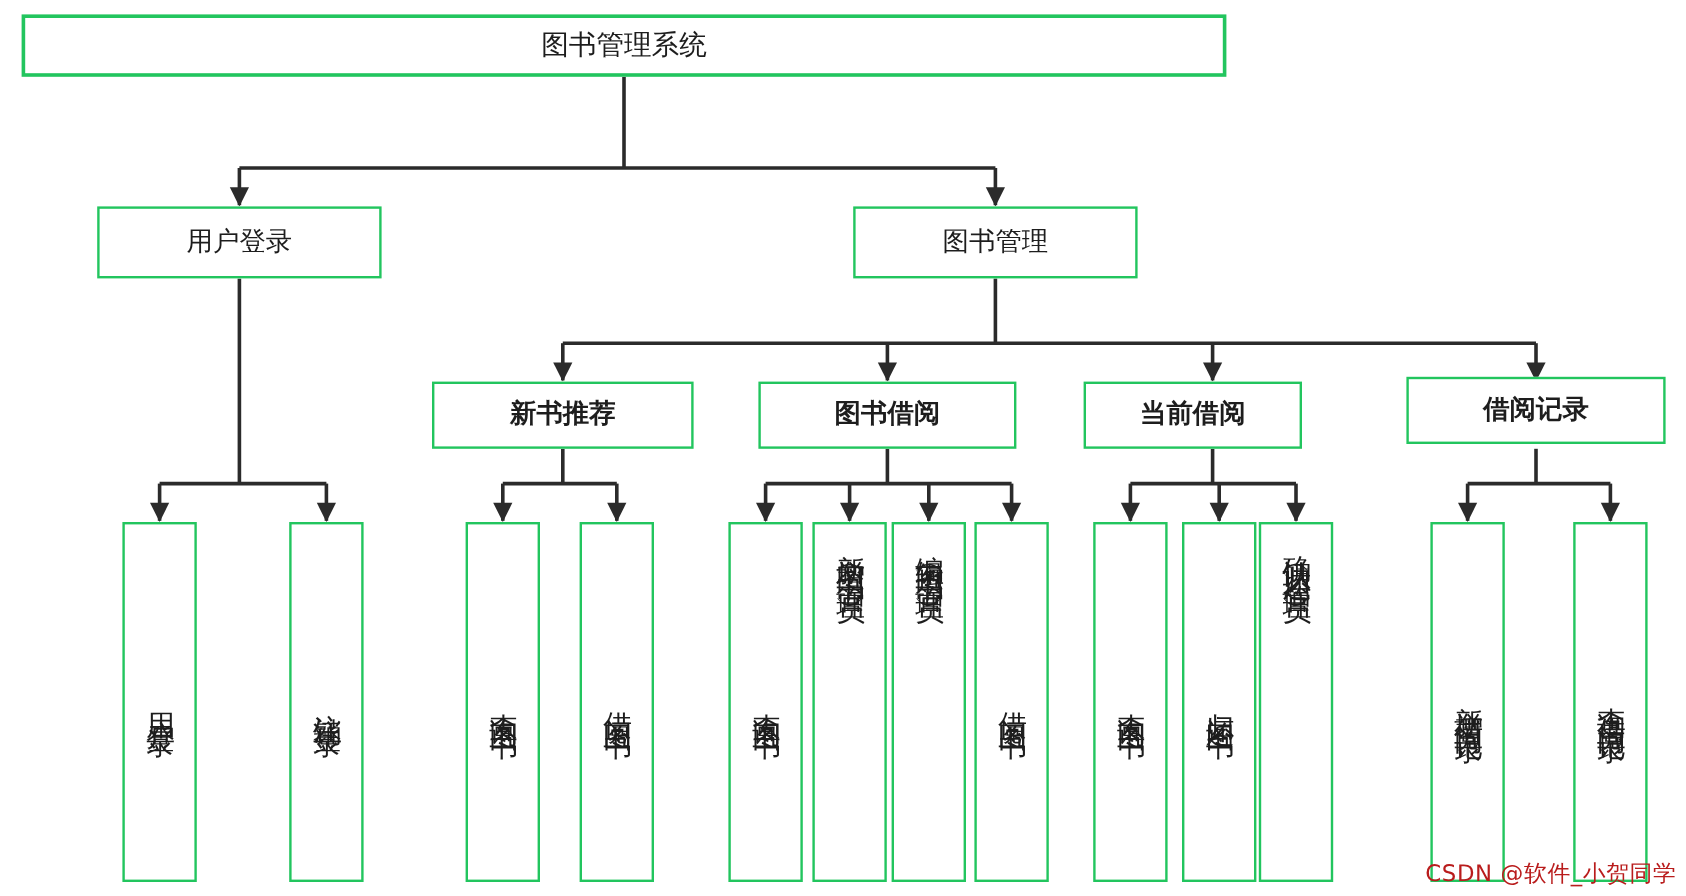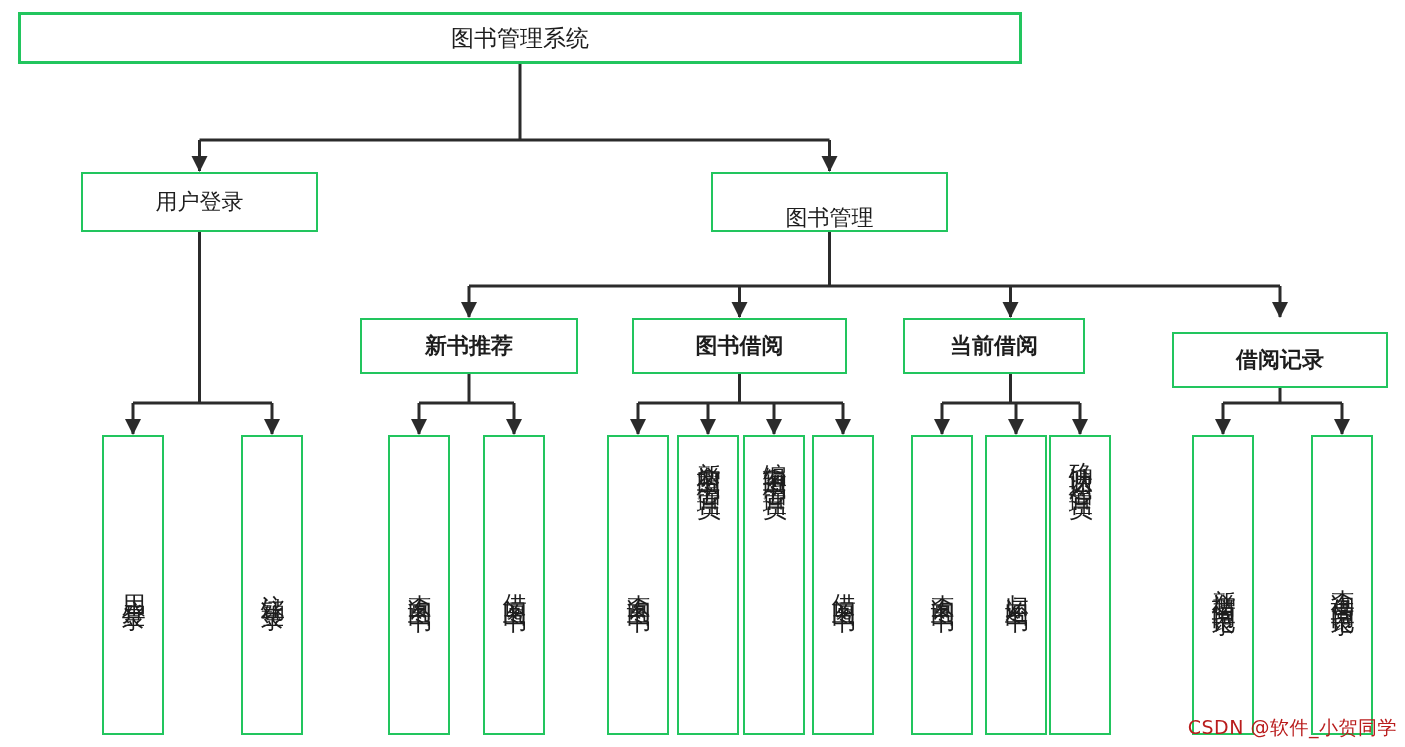--- a/index.html
+++ b/index.html
@@ -128,33 +128,33 @@
       <path d="M 1342 403 L 1342 434" stroke="#2b2b2b" stroke-width="3" fill="none"></path>
       <polygon points="1334,419 1350,419 1342,435" fill="#2b2b2b"></polygon>
     </svg>
   <div id="nodes-layer">
       <div class="node root" style="left: 18px; top: 12px; width: 1004px; height: 52px;">
         <div class="node-label">图书管理系统</div>
       </div>
       <div class="node level2" style="left: 81px; top: 172px; width: 237px; height: 60px;">
         <div class="node-label">用户登录</div>
       </div>
-      <div class="node level2" style="left: 711px; top: 172px; width: 237px; height: 60px; align-items: flex-end;">
+      <div class="node level2" style="left: 711px; top: 172px; width: 237px; height: 60px;">
         <div class="node-label">图书管理</div>
       </div>
       <div class="node level3" style="left: 360px; top: 318px; width: 218px; height: 56px;">
         <div class="node-label">新书推荐</div>
       </div>
       <div class="node level3" style="left: 632px; top: 318px; width: 215px; height: 56px; align-items: center;">
         <div class="node-label">图书借阅</div>
       </div>
       <div class="node level3" style="left: 903px; top: 318px; width: 182px; height: 56px;">
         <div class="node-label">当前借阅</div>
       </div>
-      <div class="node level3" style="left: 1172px; top: 332px; width: 216px; height: 56px;">
+      <div class="node level3" style="left: 1172px; top: 314px; width: 216px; height: 56px;">
         <div class="node-label">借阅记录</div>
       </div>
       <div class="node leaf" style="left: 102px; top: 435px; width: 62px; height: 300px;">
         <div class="node-label">用户登录</div>
       </div>
       <div class="node leaf" style="left: 241px; top: 435px; width: 62px; height: 300px;">
         <div class="node-label">注销登录</div>
       </div>
       <div class="node leaf" style="left: 388px; top: 435px; width: 62px; height: 300px;">
         <div class="node-label">查询图书</div>

